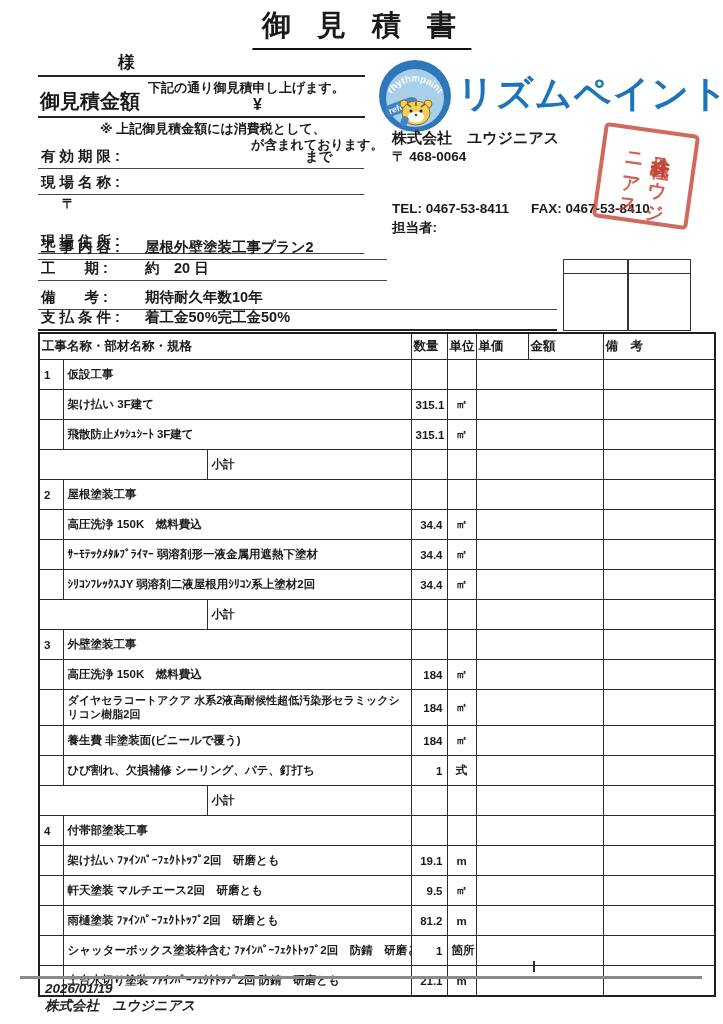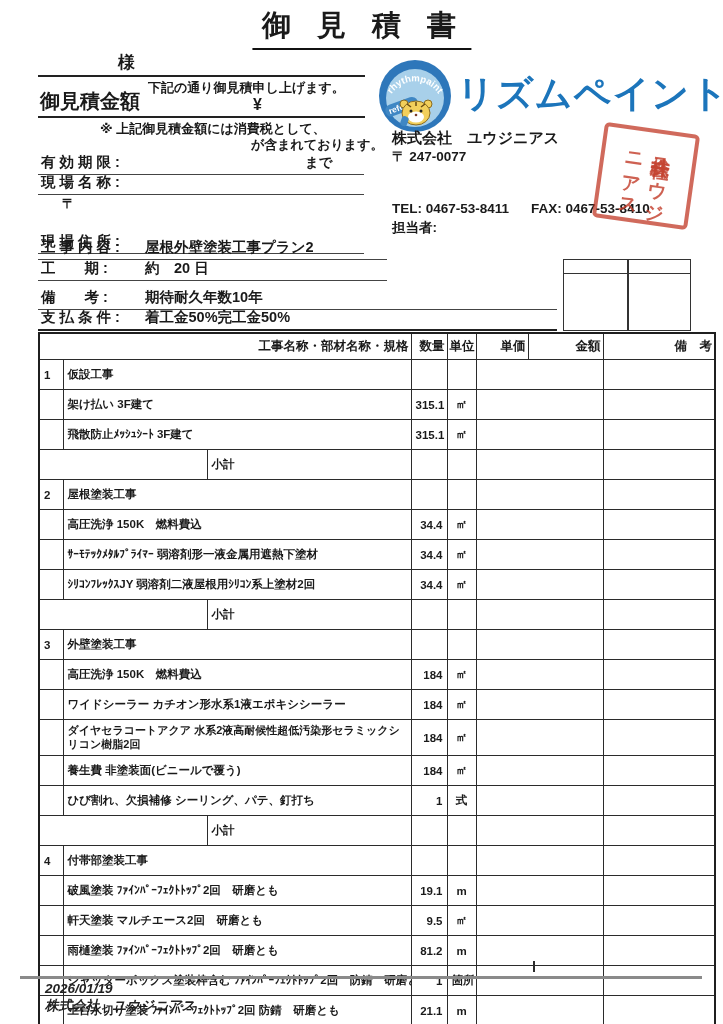--- a/index.html
+++ b/index.html
@@ -34,21 +34,21 @@
   
   .stampbox{border:1.5px solid #333;}
   .stampbox .hd{height:13px;border-bottom:1.5px solid #333;}
   .stampbox .vdiv{position:absolute;top:0;bottom:0;left:50%;width:1.5px;background:#333;}
   
   table.est{border-collapse:collapse;table-layout:fixed;width:677px;border:2px solid #1f1f1f;}
   table.est th,table.est td{
     border:1.5px solid #2b2b2b;padding:0 4px;font-size:11.5px;font-weight:600;
     overflow:hidden;white-space:nowrap;vertical-align:middle;
   }
-  table.est th{font-size:12.5px;font-weight:bold;text-align:right;height:25px;padding:0 2px;}
+  table.est th{font-size:12.5px;font-weight:bold;text-align:left;height:25px;padding:0 2px;}
   table.est td{height:29px;}
   td.c-no{text-align:left;padding-left:5px;font-size:13px;}
   td.c-name{text-align:left;}
   td.c-qty{text-align:right;padding-right:5px;font-size:12px;}
   td.c-unit{text-align:center;padding:0 1px;font-size:11.5px;}
   td.c-note{border-left:1.5px solid #2b2b2b;}
   td.open{border-top:none;border-bottom:none;}
   td.c-subtotal{text-align:left;font-size:12.5px;}
   tr.tall td{height:35px;}
   tr.tall td.c-name{white-space:normal;line-height:1.25;font-size:11px;}
@@ -70,21 +70,21 @@
   </div>
   <div class="abs b" style="left:148px;top:79px;font-size:13px;">下記の通り御見積申し上げます。</div>
 
   <div class="abs b" style="left:100px;top:120px;font-size:13px;">※ 上記御見積金額には消費税として、</div>
   <div class="abs uline-dark" style="left:38px;top:86px;width:327px;height:30px;">
     <span class="abs b" style="left:2px;bottom:1px;font-size:20px;">御見積金額</span>
     <span class="abs b" style="left:215px;bottom:2px;font-size:16px;">¥</span>
   </div>
   <div class="abs b" style="left:251px;top:136px;font-size:13px;">が含まれております。</div>
 
-  <div class="abs uline frow" style="left:38px;top:155px;width:326px;height:19px;">
+  <div class="abs uline frow" style="left:38px;top:149px;width:326px;height:19px;">
     <span class="lab">有 効 期 限 :</span>
     <span class="abs" style="left:267px;bottom:2px;font-size:13.5px;">まで</span>
   </div>
   <div class="abs uline frow" style="left:38px;top:175px;width:326px;height:19px;">
     <span class="lab">現 場 名 称 :</span>
   </div>
   <div class="abs b" style="left:62px;top:195px;font-size:13px;">〒</div>
   <div class="abs uline frow" style="left:38px;top:201px;width:326px;height:20px;margin-top:32px;">
     <span class="lab">現 場 住 所 :</span>
   </div>
@@ -128,21 +128,21 @@
         <ellipse cx="39" cy="59" rx="8" ry="5.5" fill="#ffffff"></ellipse>
         <circle cx="34" cy="53" r="1.5" fill="#222"></circle>
         <circle cx="44" cy="53" r="1.5" fill="#222"></circle>
         <circle cx="39" cy="57" r="1.3" fill="#7a3b2a"></circle>
         <rect x="24" y="58" width="7" height="10" rx="3" fill="#3f87c4" transform="rotate(20 27 63)"></rect>
       </g>
     </svg>
   </div>
   <div class="abs brand" style="left: 457px; top: 69px; color: rgb(28, 117, 187);">リズムペイント</div>
   <div class="abs cmp" style="left:392px;top:129px;font-size:15px;">株式会社　ユウジニアス</div>
-  <div class="abs cmp" style="left:392px;top:148px;font-size:13.5px;">〒 247-0077</div>
+  <div class="abs cmp" style="left:392px;top:148px;font-size:13.5px;">〒 468-0064</div>
   <div class="abs cmp" style="left:392px;top:201px;font-size:13.5px;">
     <span>TEL:  0467-53-8411</span><span style="display:inline-block;width:22px;"></span><span>FAX:  0467-53-8410</span>
   </div>
   <div class="abs cmp" style="left:392px;top:219px;font-size:13.5px;">担当者:</div>
 
   <div class="abs seal" style="left:598px;top:128px;">
     <div class="seal-inner">
       <span>株式会社</span><span>ユウジニ</span><span>アス</span>
     </div>
   </div>
@@ -256,28 +256,20 @@
             <td class="c-note"></td>
           </tr>
           <tr>
             <td class="c-no"></td>
             <td class="c-name" colspan="2">高圧洗浄 150K　燃料費込</td>
             <td class="c-qty">184</td>
             <td class="c-unit">㎡</td>
             <td class="open" colspan="2"></td>
             <td class="c-note"></td>
           </tr>
-          <tr>
-            <td class="c-no"></td>
-            <td class="c-name" colspan="2">ワイドシーラー カチオン形水系1液エポキシシーラー</td>
-            <td class="c-qty">184</td>
-            <td class="c-unit">㎡</td>
-            <td class="open" colspan="2"></td>
-            <td class="c-note"></td>
-          </tr>
           <tr class="tall">
             <td class="c-no"></td>
             <td class="c-name" colspan="2">ダイヤセラコートアクア 水系2液高耐候性超低汚染形セラミックシリコン樹脂2回</td>
             <td class="c-qty">184</td>
             <td class="c-unit">㎡</td>
             <td class="open" colspan="2"></td>
             <td class="c-note"></td>
           </tr>
           <tr>
             <td class="c-no"></td>
@@ -306,21 +298,21 @@
           <tr>
             <td class="c-no">4</td>
             <td class="c-name" colspan="2">付帯部塗装工事</td>
             <td class="c-qty"></td>
             <td class="c-unit"></td>
             <td class="open" colspan="2"></td>
             <td class="c-note"></td>
           </tr>
           <tr>
             <td class="c-no"></td>
-            <td class="c-name" colspan="2">破風塗装 ﾌｧｲﾝﾊﾟｰﾌｪｸﾄﾄｯﾌﾟ2回　研磨とも</td>
+            <td class="c-name" colspan="2">架け払い ﾌｧｲﾝﾊﾟｰﾌｪｸﾄﾄｯﾌﾟ2回　研磨とも</td>
             <td class="c-qty">19.1</td>
             <td class="c-unit">m</td>
             <td class="open" colspan="2"></td>
             <td class="c-note"></td>
           </tr>
           <tr>
             <td class="c-no"></td>
             <td class="c-name" colspan="2">軒天塗装 マルチエース2回　研磨とも</td>
             <td class="c-qty">9.5</td>
             <td class="c-unit">㎡</td>

